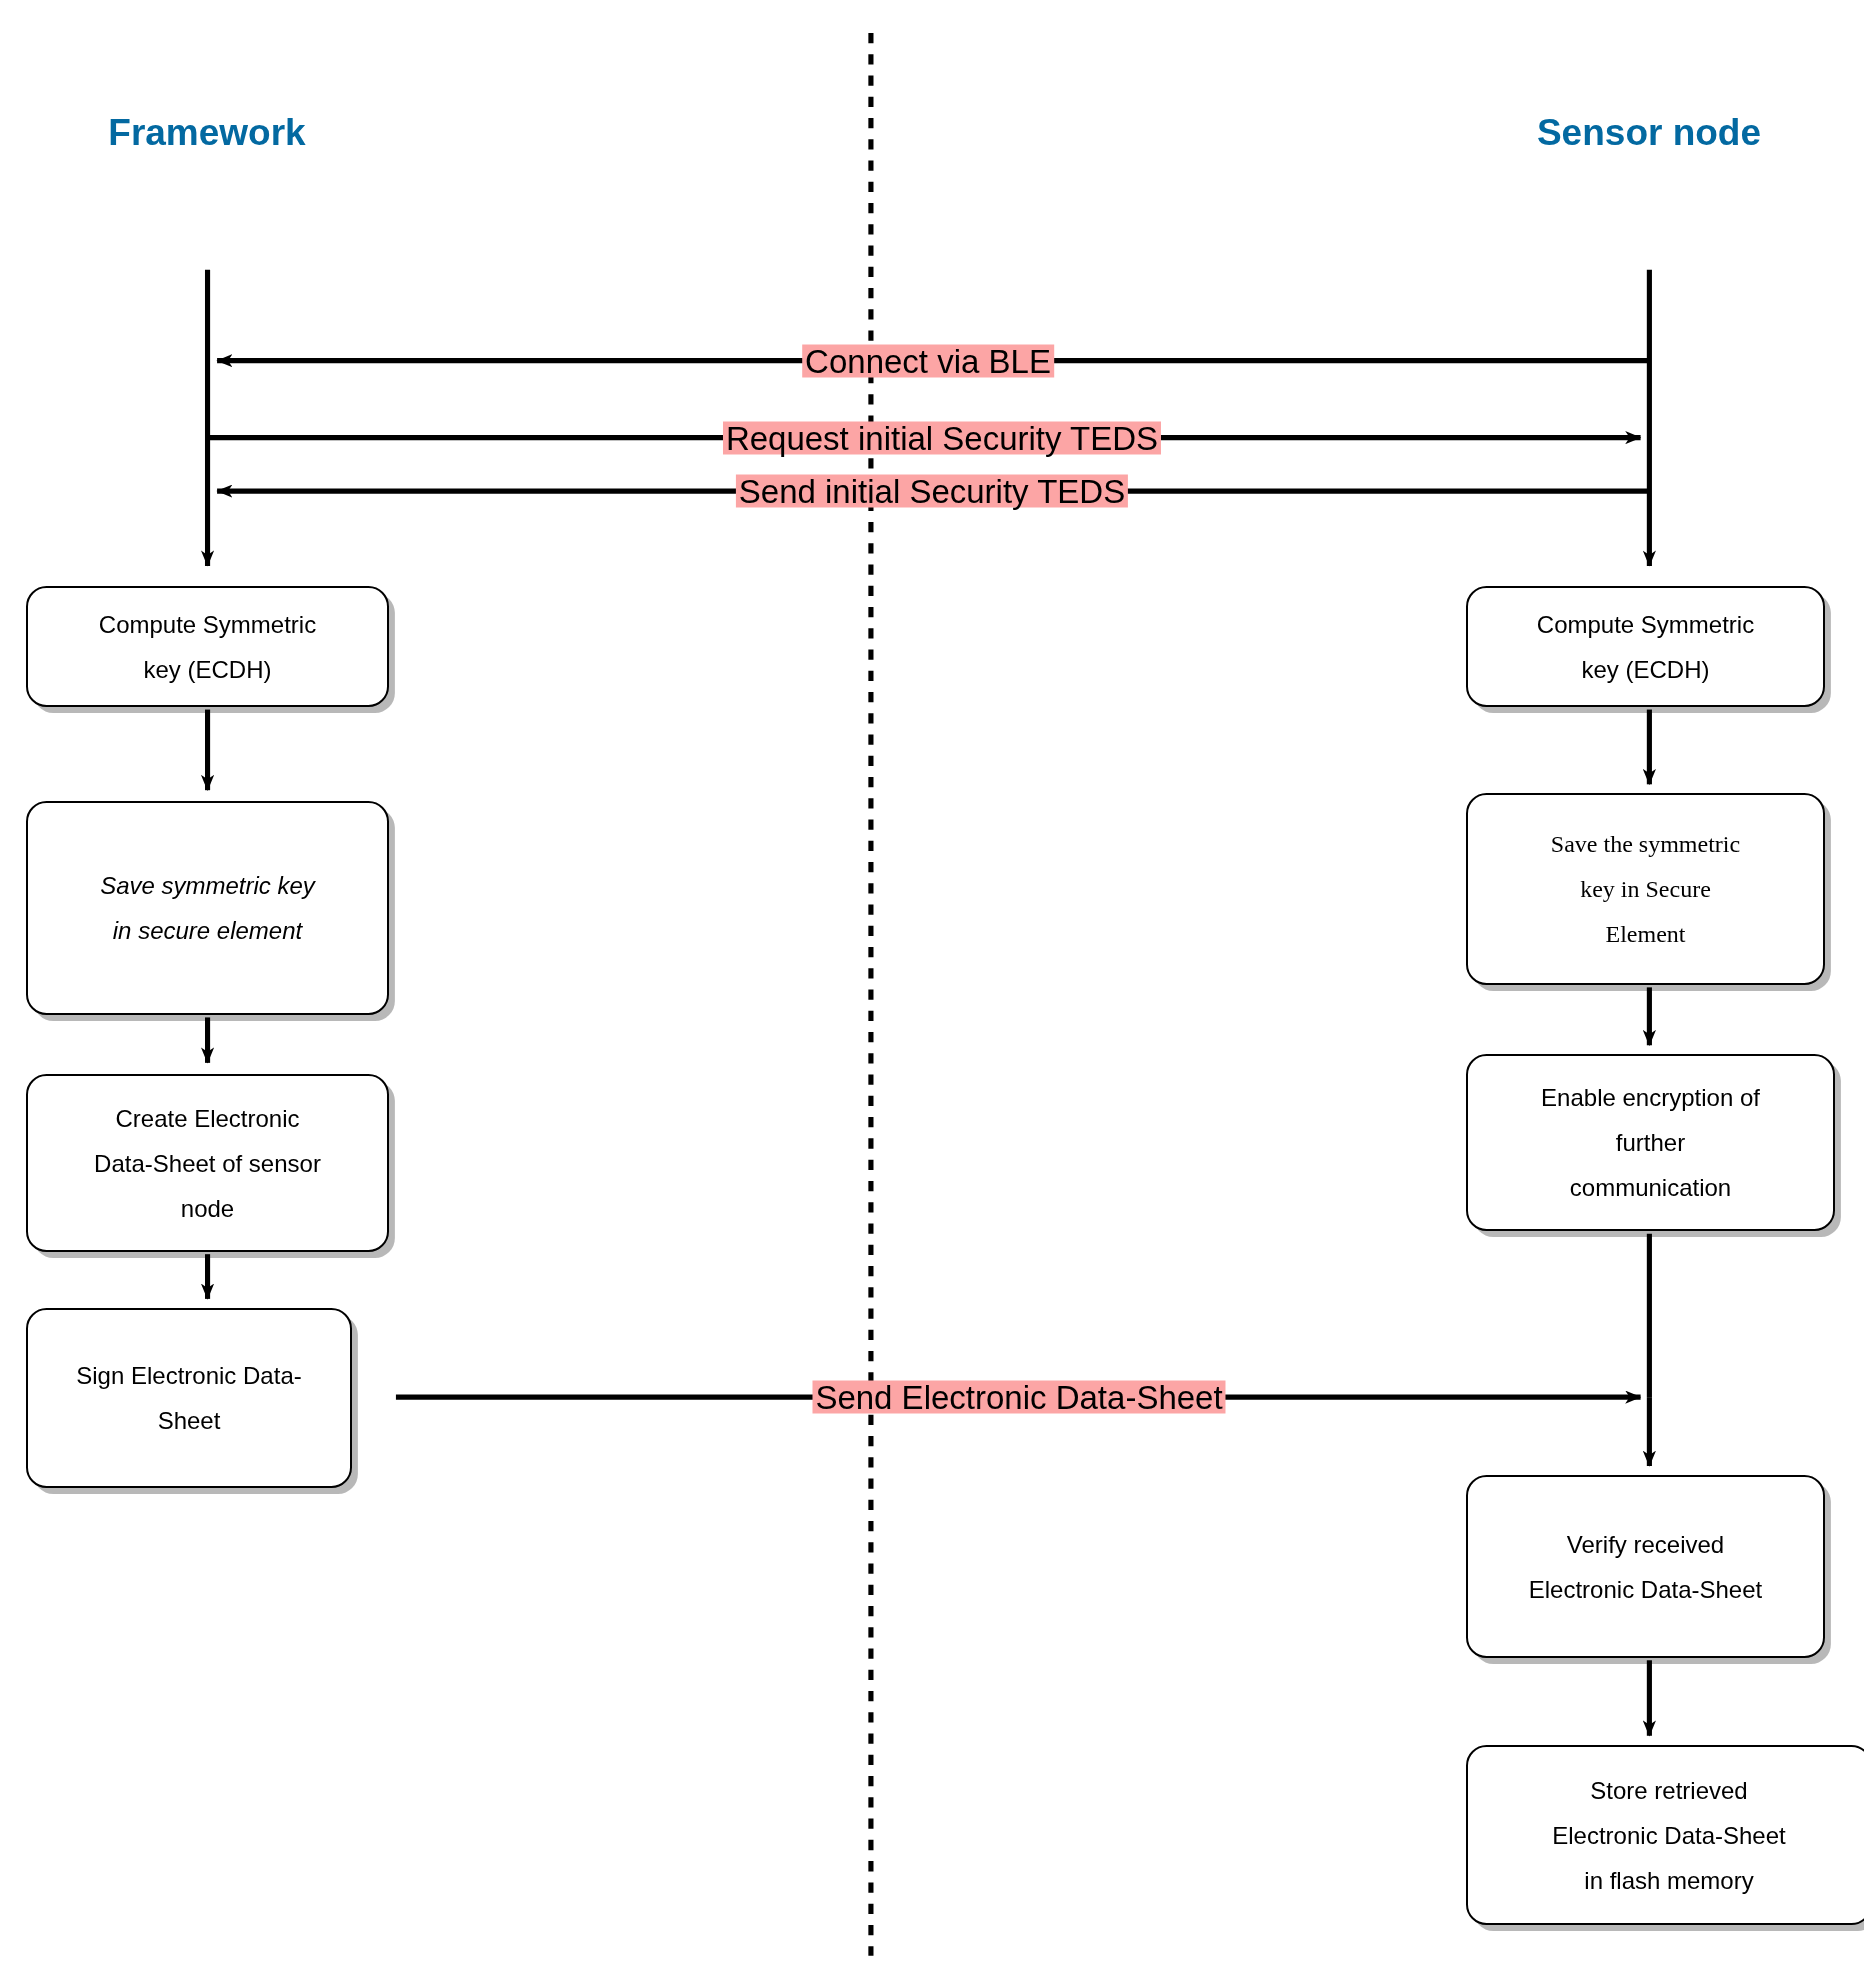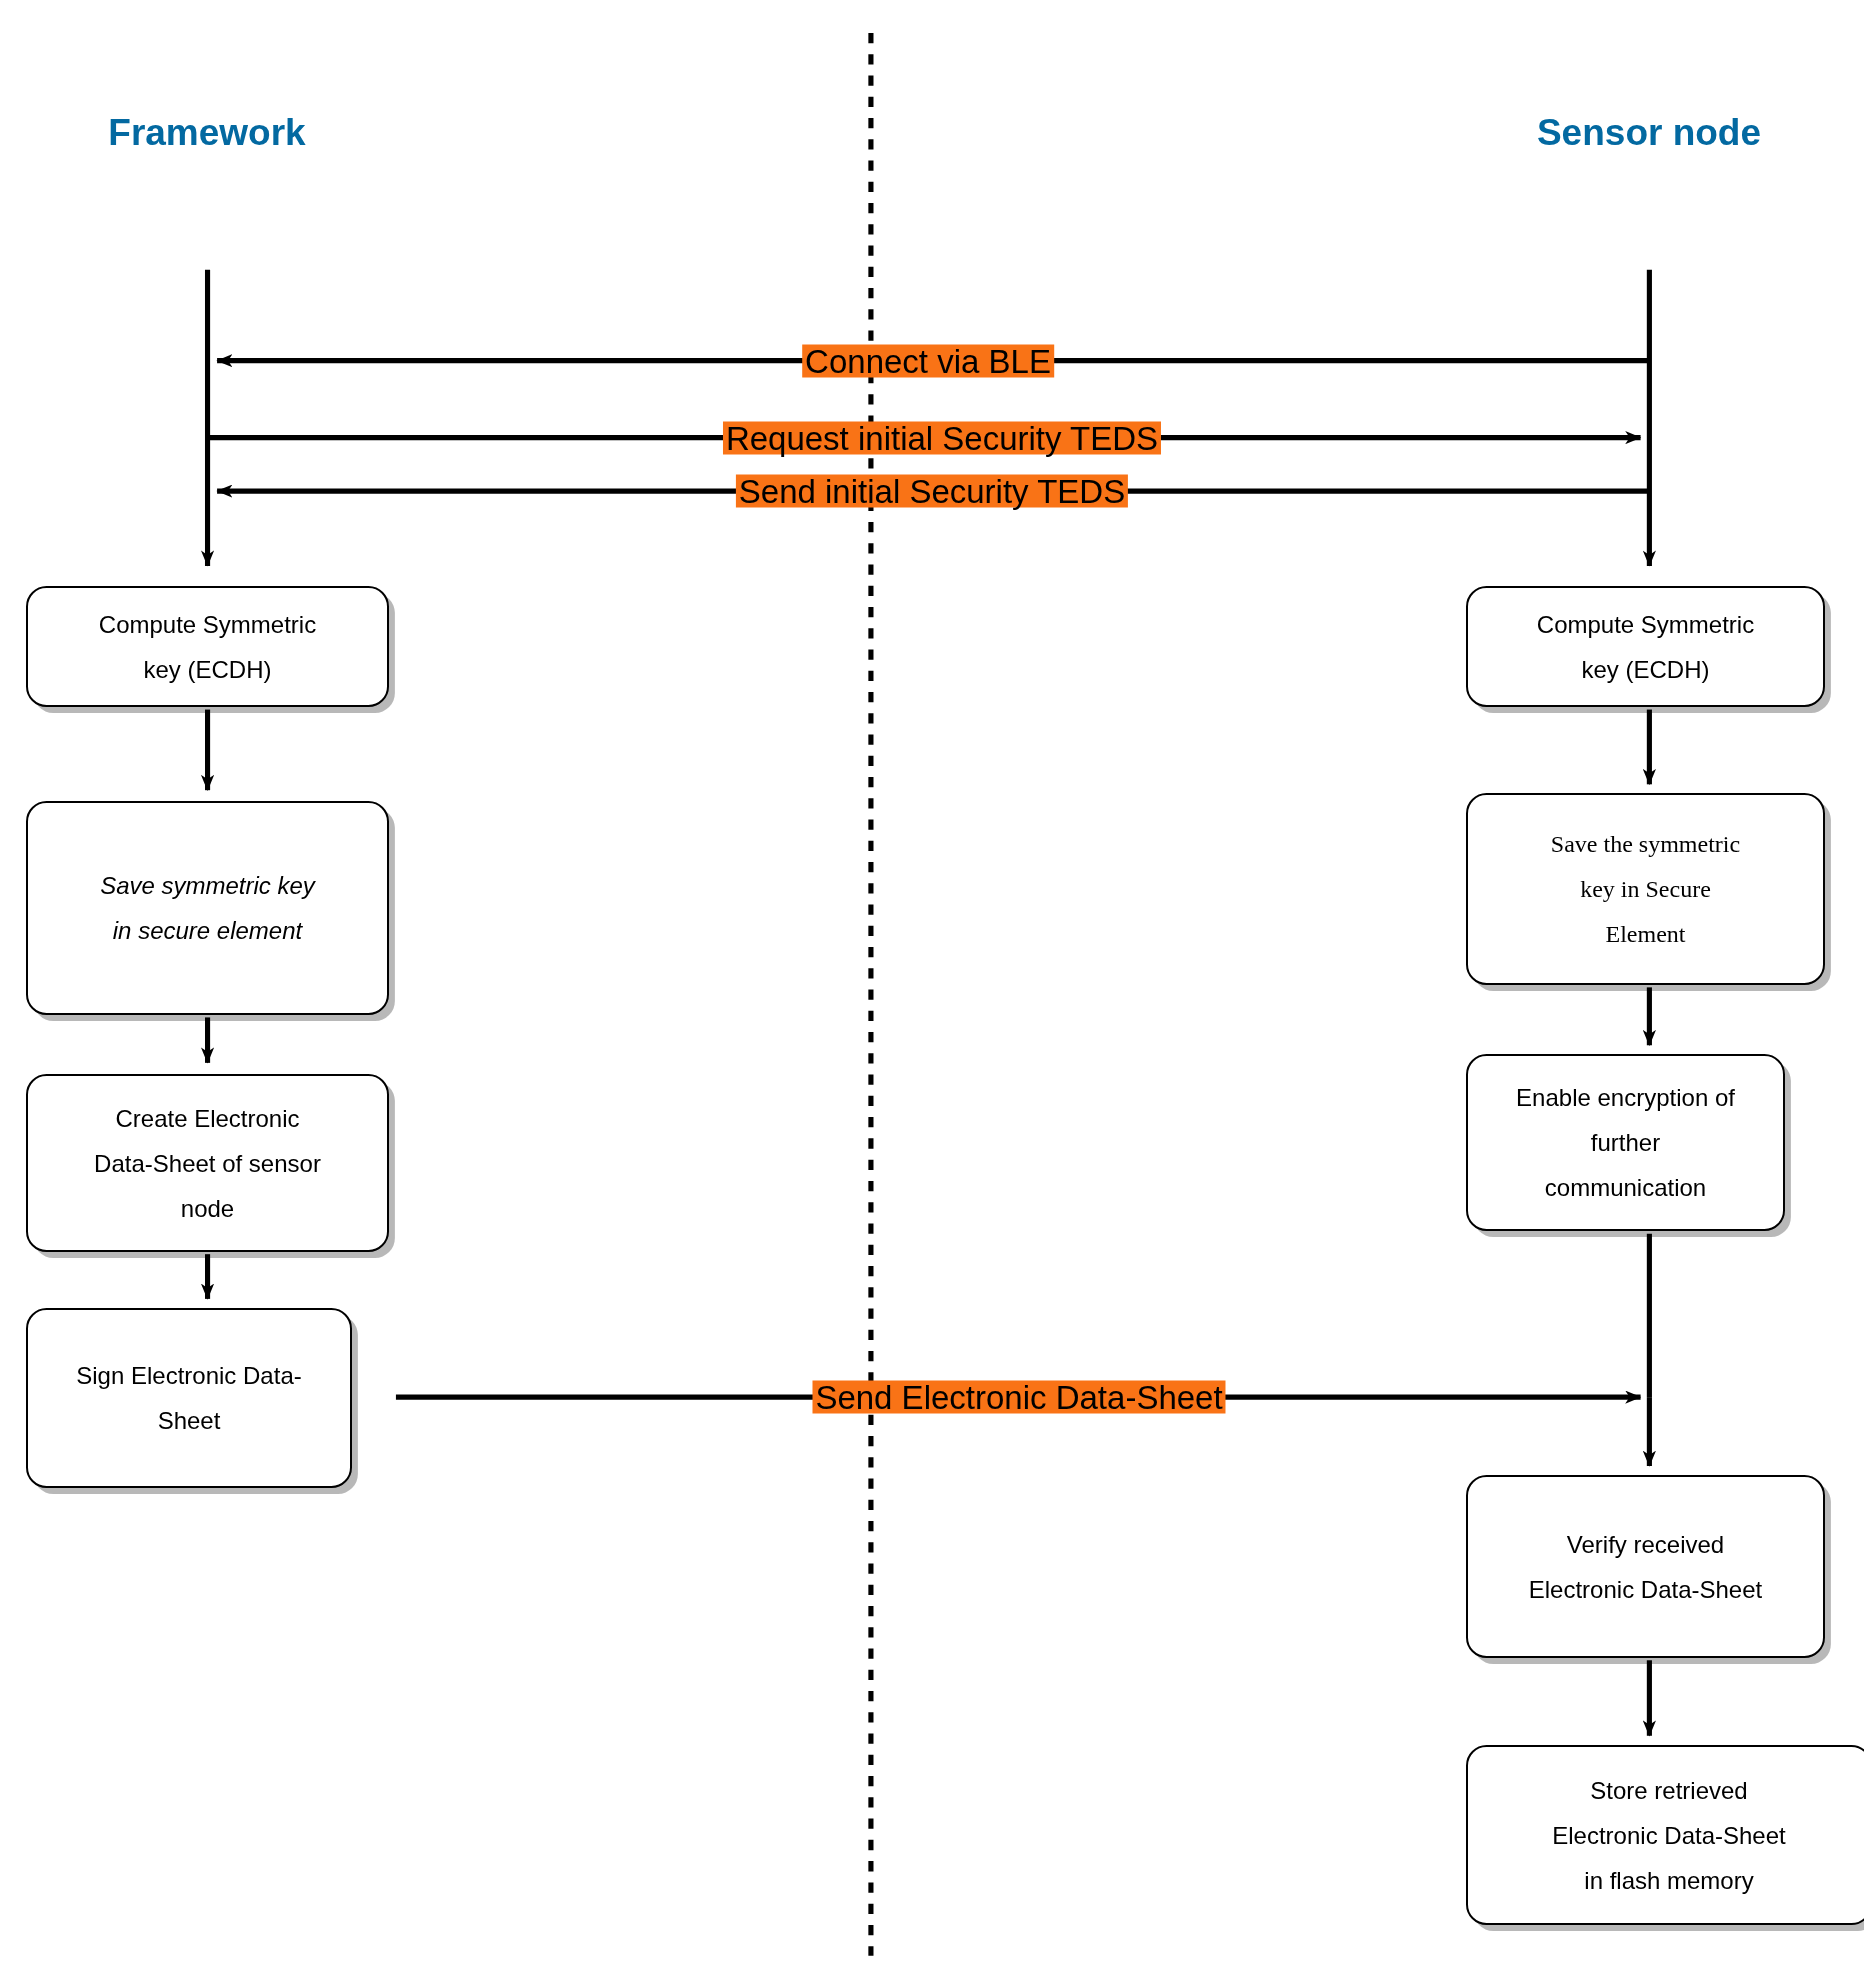--- a/index.html
+++ b/index.html
@@ -46,21 +46,21 @@
     font-size: 24px;
     line-height: 45px;
     color: #000000;
     padding: 2.9px 7.3px;
     white-space: pre-line;
   }
   .msg-label {
     position: absolute;
     font-size: 33px;
     color: #000000;
-    background: #f97316;
+    background: #fca5a5;
     white-space: nowrap;
     line-height: 1;
     transform: translate(-50%, -50%);
     padding: 0 2.9px;
   }
 </style>
 </head>
 <body>
 
 <div id="canvas">
@@ -111,21 +111,21 @@
 Data-Sheet of sensor
 node</div>
   <div class="proc-box" style="left:26px; top:1308px; width:326px; height:180px;">Sign Electronic Data-
 Sheet</div>
 
   <div class="proc-box" style="left:1466px; top:586px; width:359px; height:121px;">Compute Symmetric
 key (ECDH)</div>
   <div class="proc-box" style="left:1466px; top:793px; width:359px; height:192px;font-family:Liberation Serif, serif;">Save the symmetric
 key in Secure
 Element</div>
-  <div class="proc-box" style="left:1466px; top:1054px; width:319px; height:177px;">Enable encryption of
+  <div class="proc-box" style="left:1466px; top:1054px; width:369px; height:177px;">Enable encryption of
 further
 communication</div>
   <div class="proc-box" style="left:1466px; top:1475px; width:359px; height:183px;">Verify received
 Electronic Data-Sheet</div>
   <div class="proc-box" style="left:1466px; top:1745px; width:406px; height:180px;">Store retrieved
 Electronic Data-Sheet
 in flash memory</div>
 
   <div class="msg-label" style="left:928px; top:361px;">Connect via BLE</div>
   <div class="msg-label" style="left:942px; top:438px;">Request initial Security TEDS</div>

